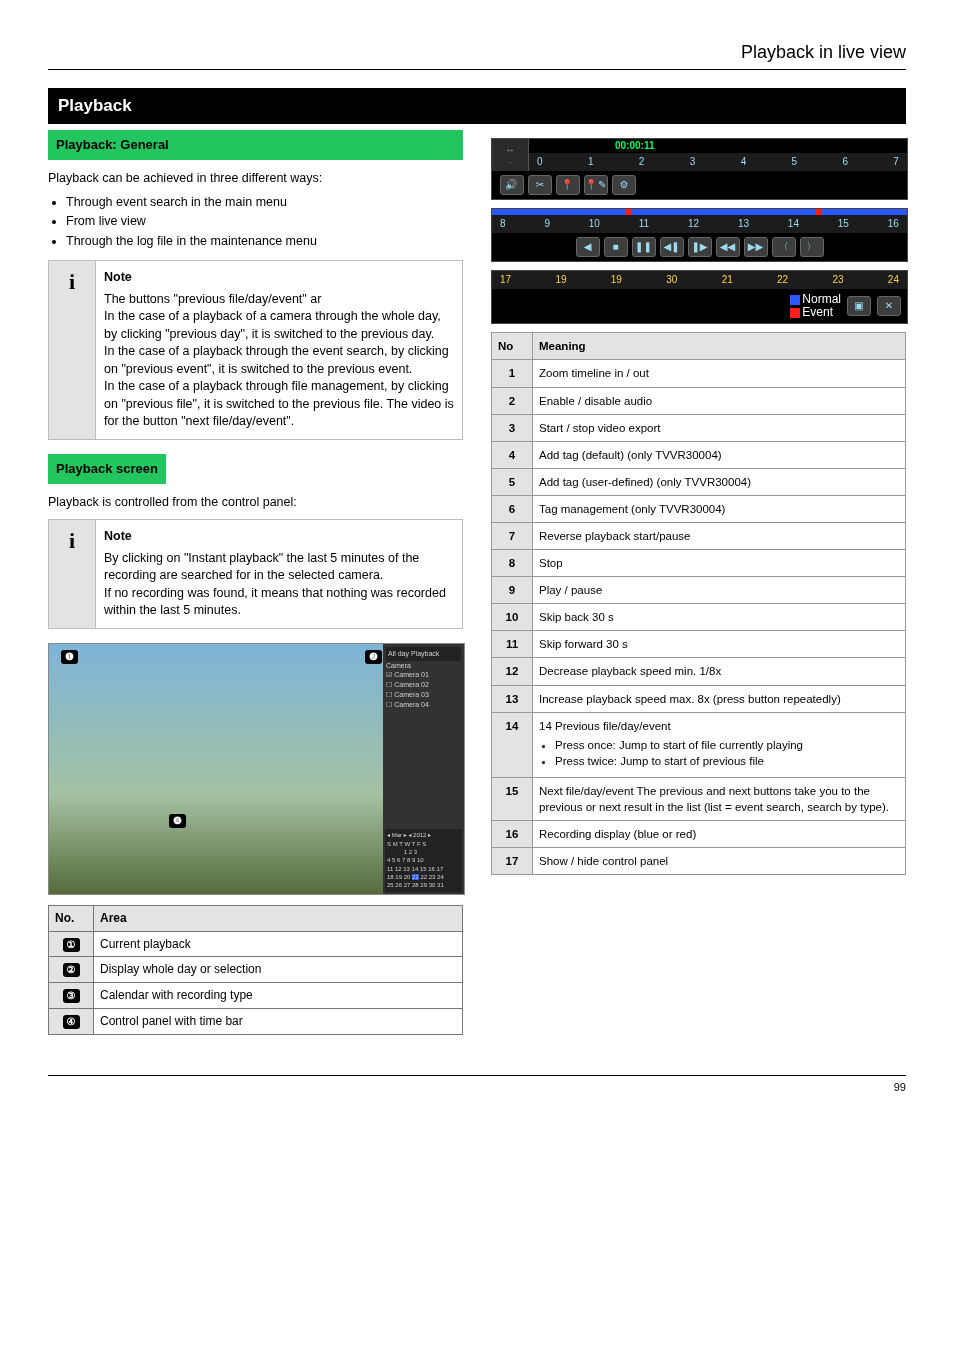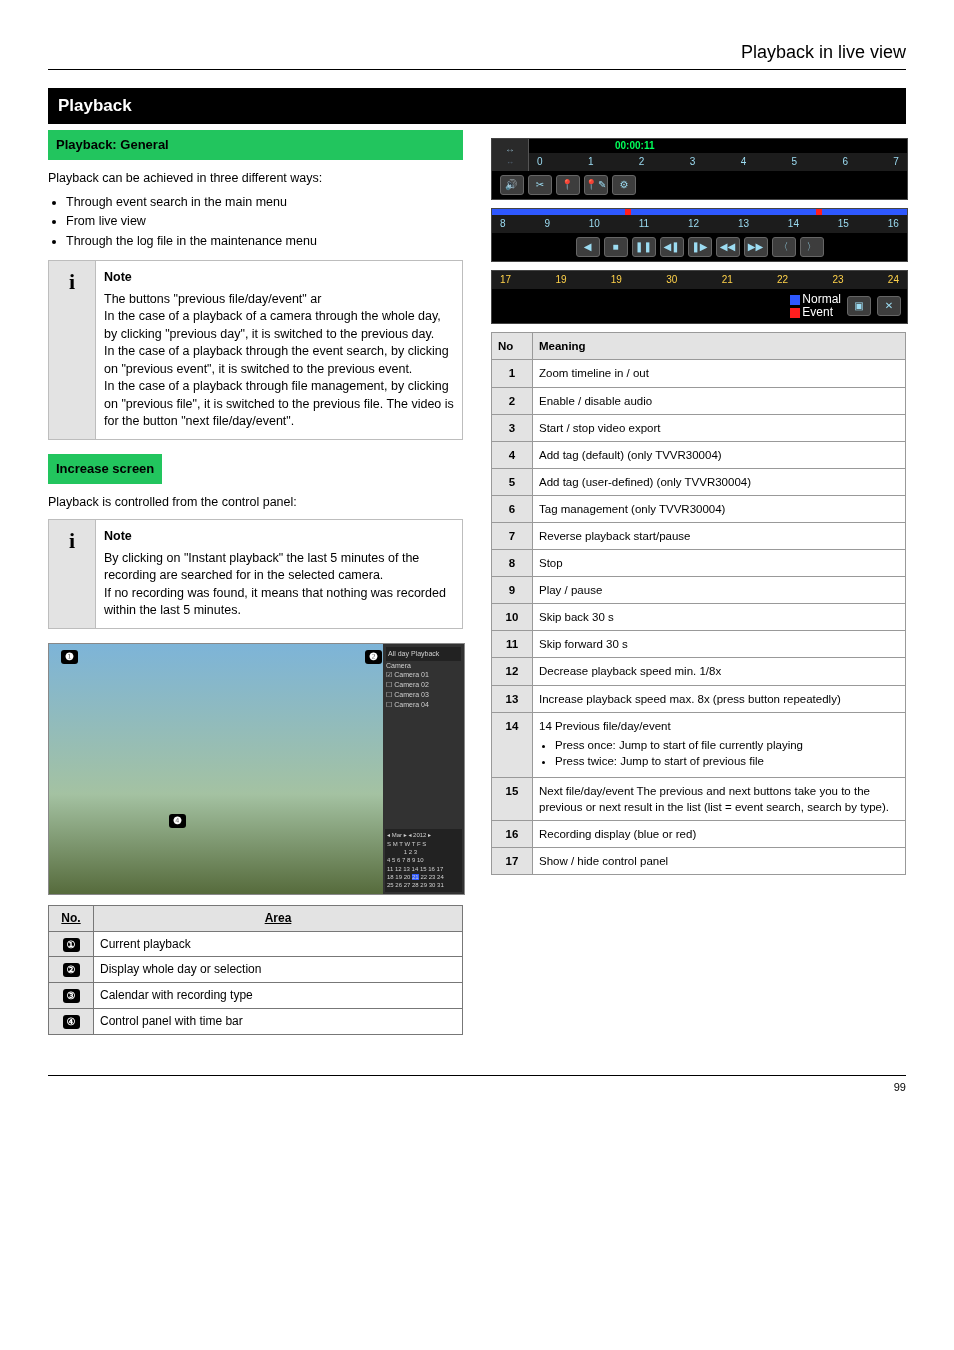--- a/index.html
+++ b/index.html
@@ -76,21 +76,21 @@
     display:inline-flex; align-items:center; justify-content:center;
     width:17px; height:14px; background:#000; color:#fff;
     border-radius:3px; font-size:10px; font-weight:bold;
   }
   .legend-table {
     border-collapse: collapse; width: 100%; margin-top: 10px;
   }
   .legend-table td, .legend-table th {
     border: 1px solid #777; padding: 4px 6px; font-size: 12px;
   }
-  .legend-table th { background:#e3e3e3; text-align:center;text-decoration:underline; }
+  .legend-table th { background:#e3e3e3; text-align:left; }
   .legend-table td.no { width: 32px; text-align:center; background:#e3e3e3; }
   .bar-img {
     width:100%; background:#000; color:#fff;
     margin:8px 0; border:1px solid #444; position:relative;
     font-size:10px;
   }
   .ruler {
     display:flex; justify-content:space-between;
     padding:2px 8px; background:#1c1c1c; color:#9cdcf2;
   }
@@ -150,21 +150,21 @@
           <div class="note-head">Note</div>
           <div>The buttons "previous file/day/event" ar</div>
           <div>In the case of a playback of a camera through the whole day, by clicking "previous day", it is switched to the previous day.</div>
           <div>In the case of a playback through the event search, by clicking on "previous event", it is switched to the previous event.</div>
           <div>In the case of a playback through file management, by clicking on "previous file", it is switched to the previous file. The video is for the button "next file/day/event".</div>
         </td>
       </tr>
     </tbody>
       </table>
 
-    <div class="gray-head">Increase screen</div>
+    <div class="gray-head">Playback screen</div>
     <div>Playback is controlled from the control panel:</div>
 
     <table class="info-box">
       <tbody>
           <tr>
         <td class="icon">i</td>
         <td>
           <div class="note-head">Note</div>
           <div>By clicking on "Instant playback" the last 5 minutes of the recording are searched for in the selected camera.</div>
           <div>If no recording was found, it means that nothing was recorded within the last 5 minutes.</div>

